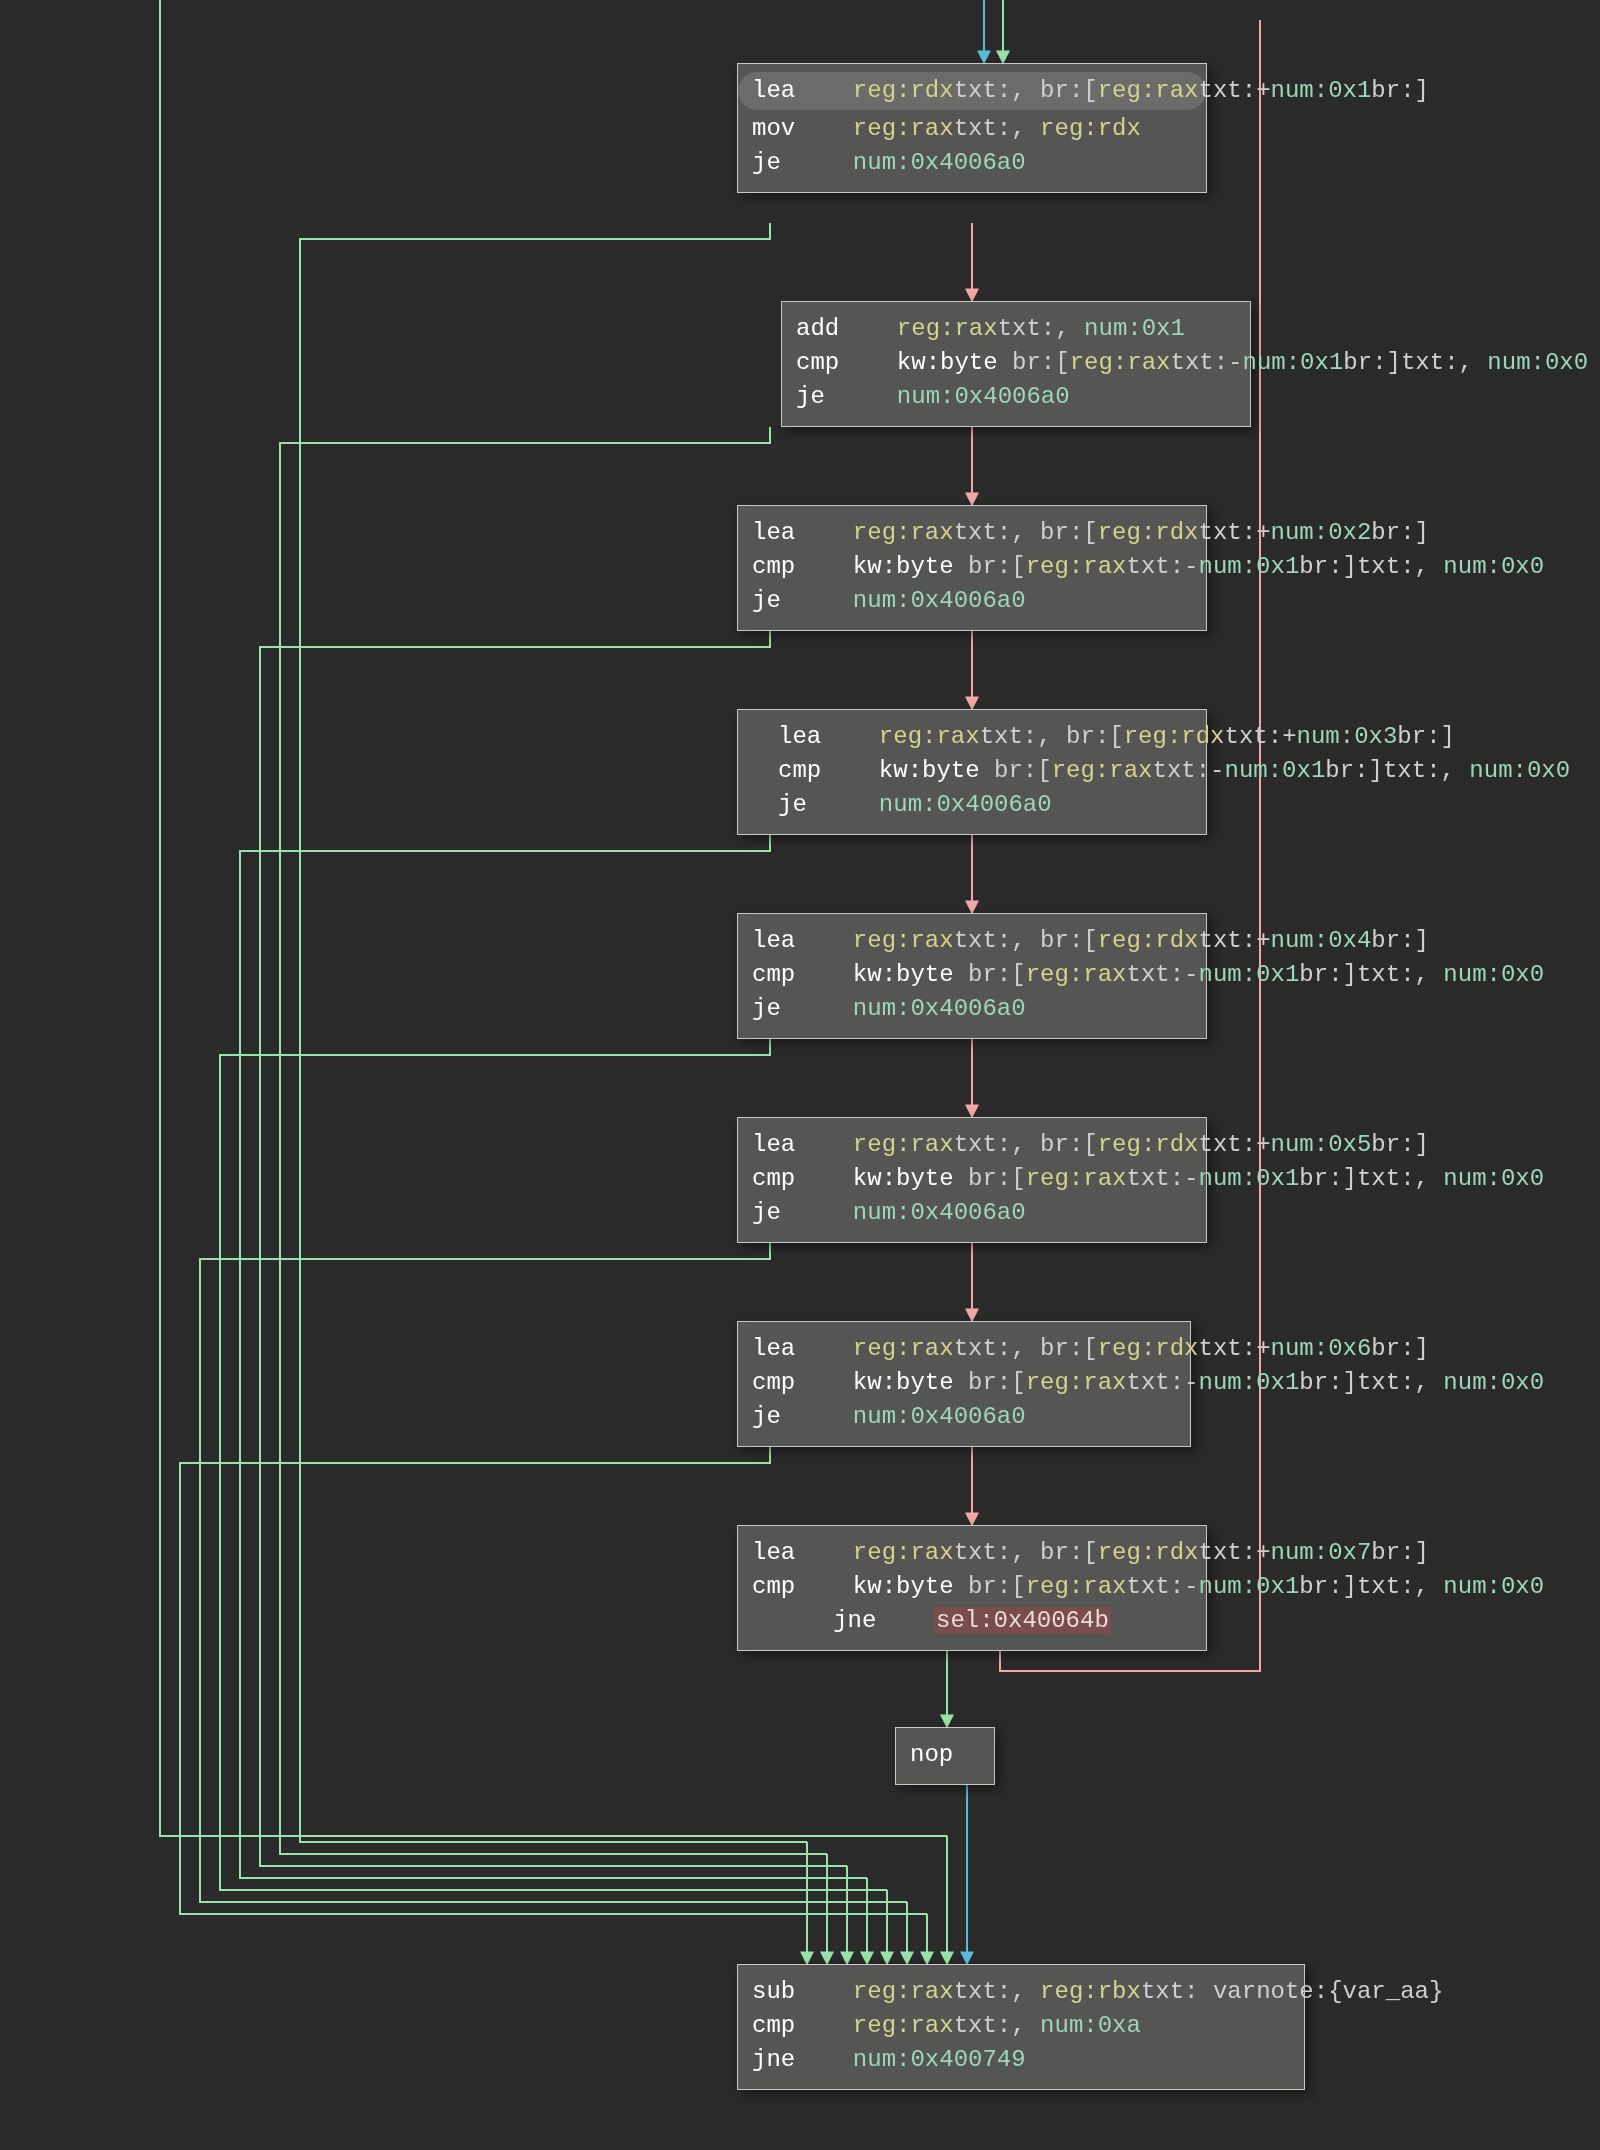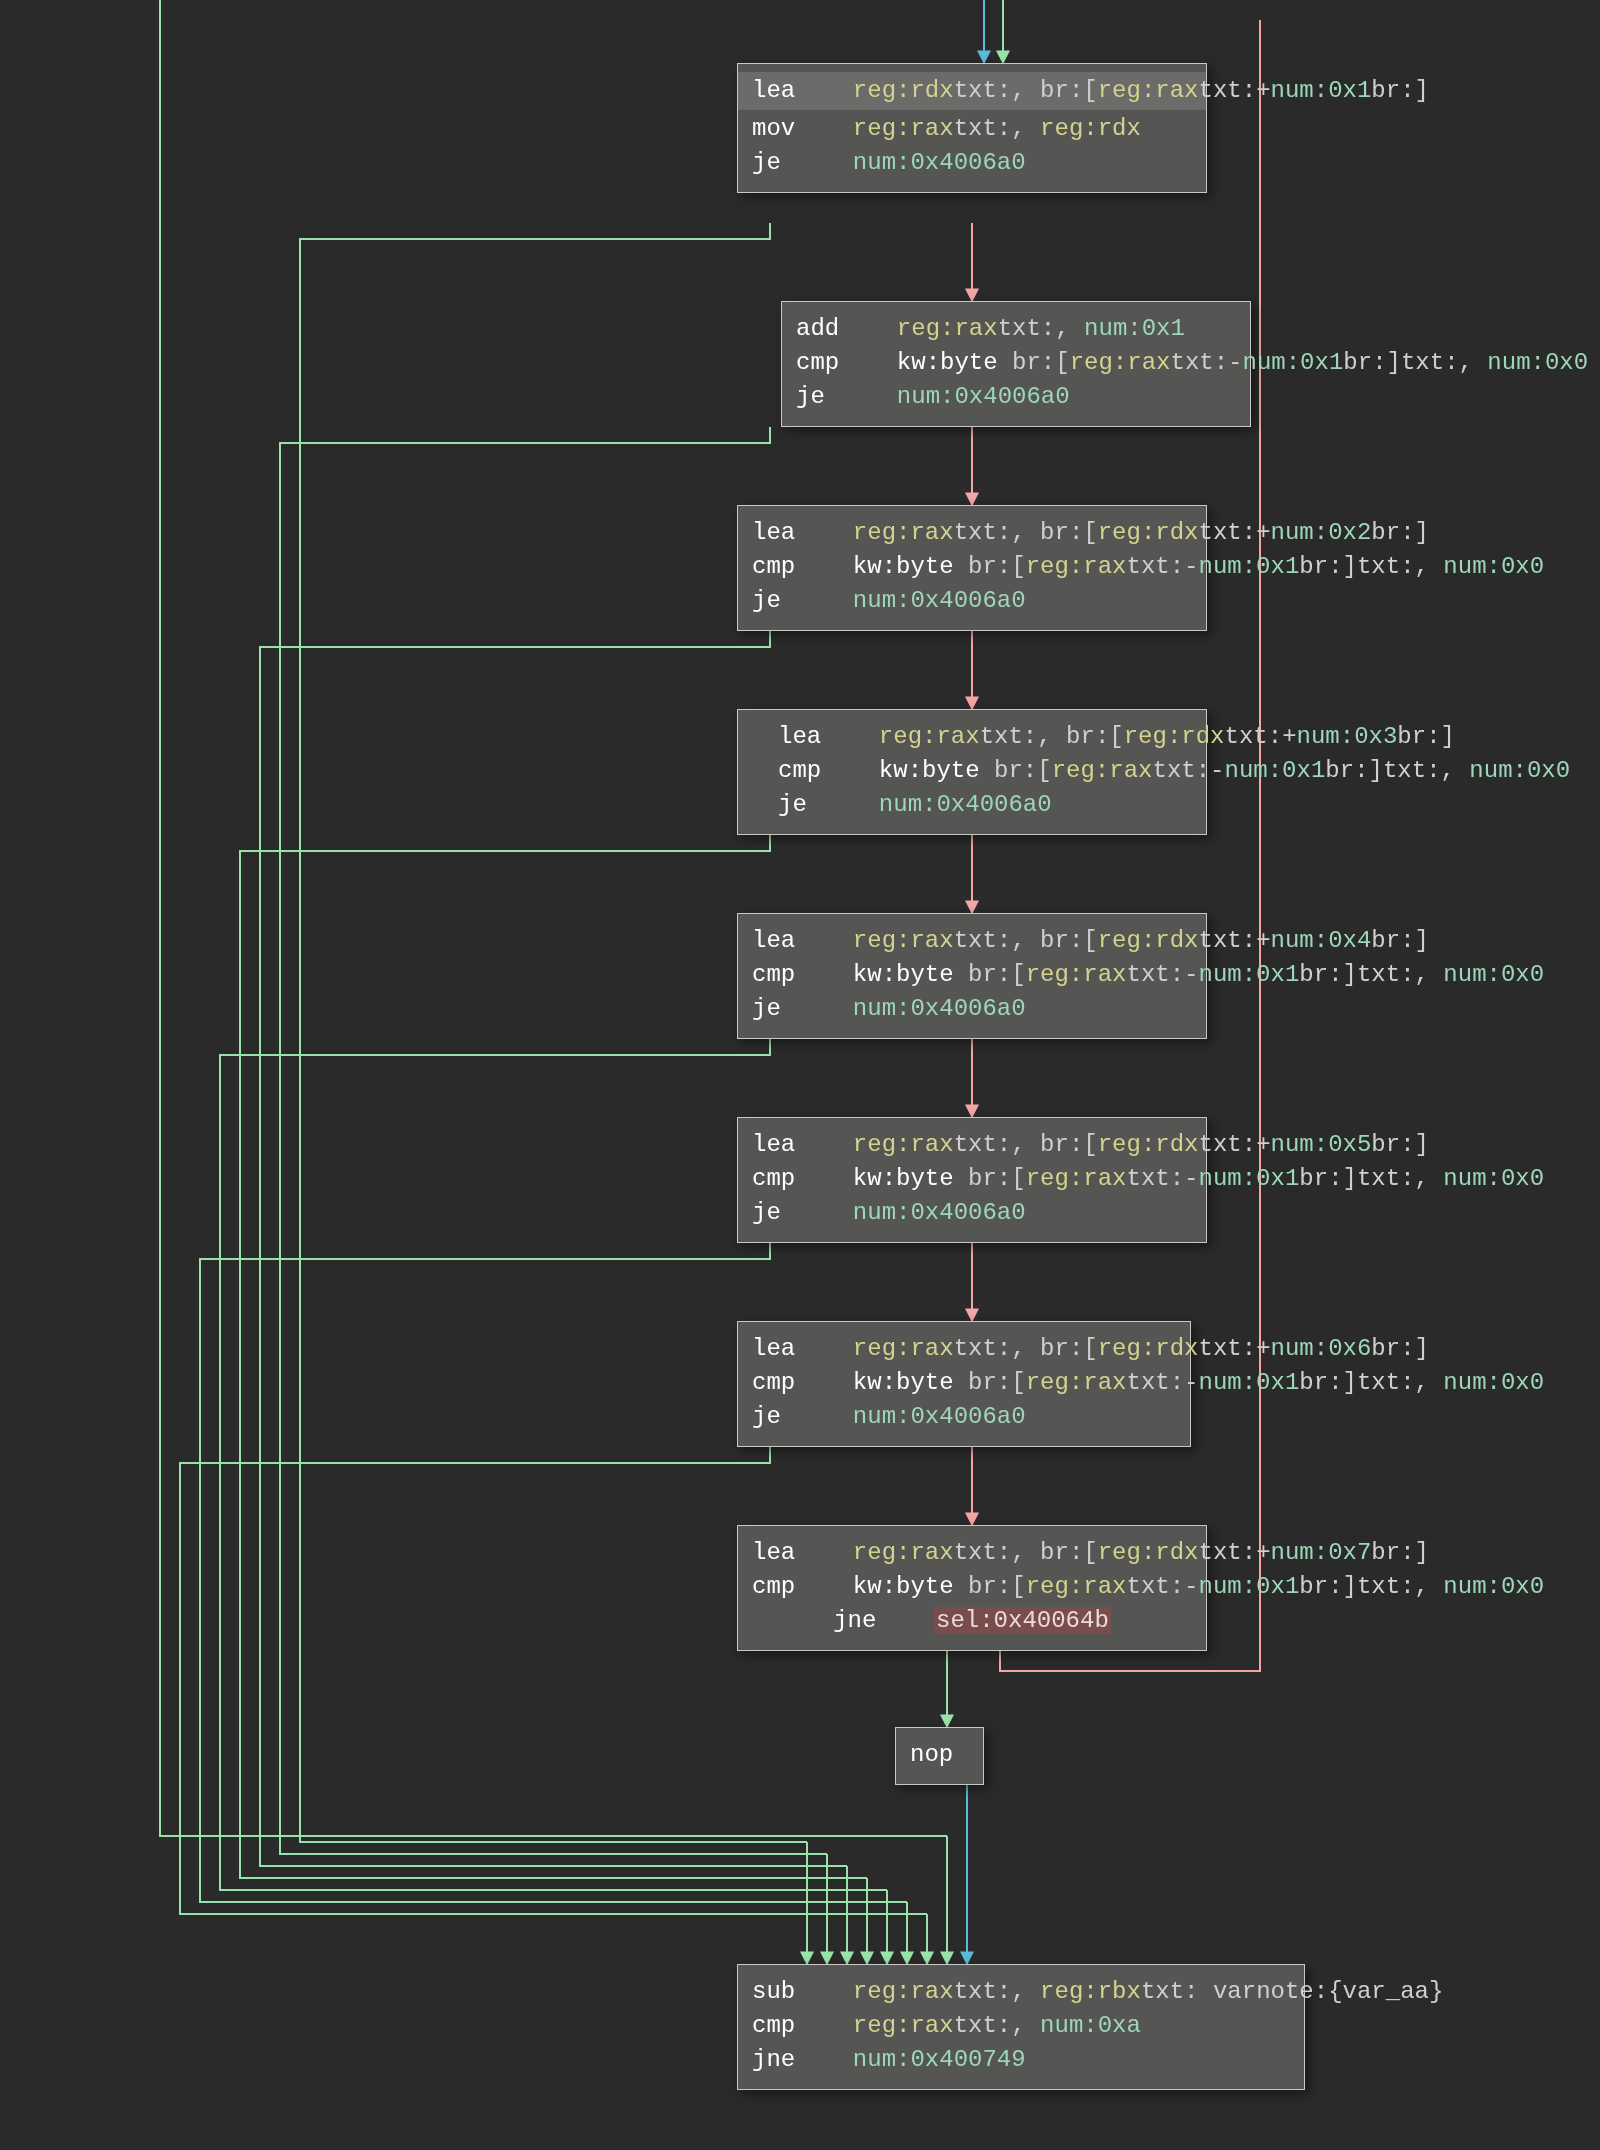--- a/index.html
+++ b/index.html
@@ -30,20 +30,21 @@
     border: 1px solid #c8c8c8;
     box-shadow: 4px 4px 10px rgba(0,0,0,0.45);
     padding: 10px 14px 12px 14px;
     box-sizing: border-box;
     color: #cfcfcf;
   }
   .row {
     white-space: pre;
     line-height: 34px;
     height: 34px;
+    border-radius: 19px;
   }
   .row.highlight {
     background: #6b6b6a;
     margin: -2px -14px 2px -14px;
     padding: 2px 14px;
     height: auto;
   }
   .mn  { color: #ffffff; }  
   .reg { color: #d4d38e; }  
   .num { color: #9dd6b8; }  
@@ -134,21 +135,21 @@
       <div class="block" style="left: 737px; top: 1321px; width: 454px;">
         <div class="row"><span class="mn">lea</span><span>    </span><span class="reg">reg:rax</span><span class="br">txt:, </span><span class="br">br:[</span><span class="reg">reg:rdx</span><span class="br">txt:+</span><span class="num">num:0x6</span><span class="br">br:]</span></div>
         <div class="row"><span class="mn">cmp</span><span>    </span><span class="kw">kw:byte </span><span class="br">br:[</span><span class="reg">reg:rax</span><span class="br">txt:-</span><span class="num">num:0x1</span><span class="br">br:]</span><span class="br">txt:, </span><span class="num">num:0x0</span></div>
         <div class="row"><span class="mn">je</span><span>     </span><span class="num">num:0x4006a0</span></div>
       </div>
       <div class="block" style="left: 737px; top: 1525px; width: 470px; text-align: center;">
         <div class="row"><span class="mn">lea</span><span>    </span><span class="reg">reg:rax</span><span class="br">txt:, </span><span class="br">br:[</span><span class="reg">reg:rdx</span><span class="br">txt:+</span><span class="num">num:0x7</span><span class="br">br:]</span></div>
         <div class="row"><span class="mn">cmp</span><span>    </span><span class="kw">kw:byte </span><span class="br">br:[</span><span class="reg">reg:rax</span><span class="br">txt:-</span><span class="num">num:0x1</span><span class="br">br:]</span><span class="br">txt:, </span><span class="num">num:0x0</span></div>
         <div class="row"><span class="mn">jne</span><span>    </span><span class="sel" style="color: rgb(234, 218, 218);">sel:0x40064b</span></div>
       </div>
-      <div class="block" style="left: 895px; top: 1727px; width: 89px;">
+      <div class="block" style="left: 895px; top: 1727px; width: 100px;">
         <div class="row"><span class="mn">nop</span><span>    </span></div>
       </div>
       <div class="block" style="left: 737px; top: 1964px; width: 568px;">
         <div class="row"><span class="mn">sub</span><span>    </span><span class="reg">reg:rax</span><span class="br">txt:, </span><span class="reg">reg:rbx</span><span class="br">txt: </span><span class="varnote">varnote:{var_aa}</span></div>
         <div class="row"><span class="mn">cmp</span><span>    </span><span class="reg">reg:rax</span><span class="br">txt:, </span><span class="num">num:0xa</span></div>
         <div class="row"><span class="mn">jne</span><span>    </span><span class="num">num:0x400749</span></div>
       </div>
     </div>
 
 </div>

